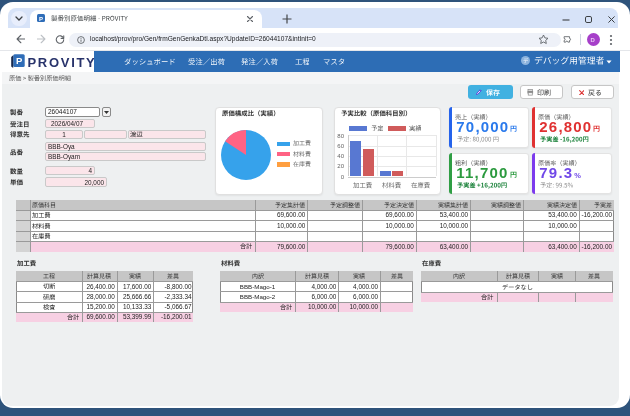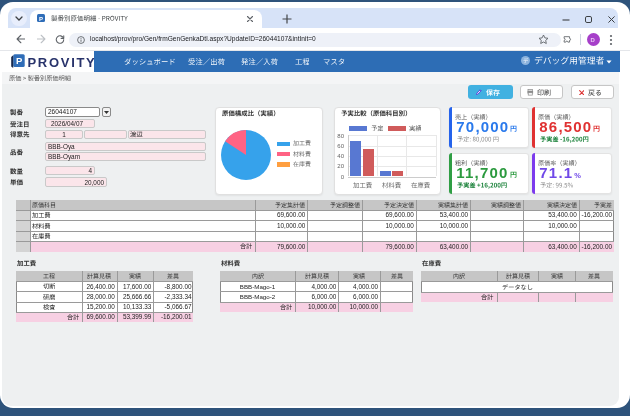--- a/index.html
+++ b/index.html
@@ -413,21 +413,21 @@
     <div style="position:absolute;left:538.30px;top:113.70px;line-height:0">
       <svg class="jt " width="36.60" height="7.20" viewBox="0 -5.37 36.60 7.20" style="fill:#555">
         <use href="#g3" transform="translate(0.00 0) scale(0.006100 -0.006100)"></use>
         <use href="#g4" transform="translate(6.10 0) scale(0.006100 -0.006100)"></use>
         <use href="#g89" transform="translate(12.20 0) scale(0.006100 -0.006100)"></use>
         <use href="#g85" transform="translate(18.30 0) scale(0.006100 -0.006100)"></use>
         <use href="#g86" transform="translate(24.40 0) scale(0.006100 -0.006100)"></use>
         <use href="#g90" transform="translate(30.50 0) scale(0.006100 -0.006100)"></use>
       </svg>
     </div>
-    <div style="position:absolute;left:539.3px;top:119.4px;font-family:Liberation Sans,sans-serif;font-size:15px;color:#e03131;font-weight:bold;white-space:nowrap;line-height:1;letter-spacing:1.2px;">86,500</div>
+    <div style="position:absolute;left:539.3px;top:119.4px;font-family:Liberation Sans,sans-serif;font-size:15px;color:#e03131;font-weight:bold;white-space:nowrap;line-height:1;letter-spacing:1.2px;">26,800</div>
     <div style="position:absolute;left:592.88px;top:124.70px;line-height:0">
       <svg class="jt " width="7.00" height="8.26" viewBox="0 -6.16 7.00 8.26" style="fill:#e03131">
         <use href="#g91" transform="translate(0.00 0) scale(0.007000 -0.007000)"></use>
       </svg>
     </div>
     <div style="position:absolute;left:539.80px;top:135.70px;line-height:0">
       <svg class="jt " width="48.81" height="7.32" viewBox="0 -5.46 48.81 7.32" style="fill:#188038">
         <use href="#g78" transform="translate(0.00 0) scale(0.006200 -0.006200)"></use>
         <use href="#g69" transform="translate(6.20 0) scale(0.006200 -0.006200)"></use>
         <use href="#g97" transform="translate(12.40 0) scale(0.006200 -0.006200)"></use>
@@ -480,21 +480,21 @@
       <svg class="jt " width="42.70" height="7.20" viewBox="0 -5.37 42.70 7.20" style="fill:#555">
         <use href="#g3" transform="translate(0.00 0) scale(0.006100 -0.006100)"></use>
         <use href="#g4" transform="translate(6.10 0) scale(0.006100 -0.006100)"></use>
         <use href="#g108" transform="translate(12.20 0) scale(0.006100 -0.006100)"></use>
         <use href="#g89" transform="translate(18.30 0) scale(0.006100 -0.006100)"></use>
         <use href="#g85" transform="translate(24.40 0) scale(0.006100 -0.006100)"></use>
         <use href="#g86" transform="translate(30.50 0) scale(0.006100 -0.006100)"></use>
         <use href="#g90" transform="translate(36.60 0) scale(0.006100 -0.006100)"></use>
       </svg>
     </div>
-    <div style="position:absolute;left:539.3px;top:165.4px;font-family:Liberation Sans,sans-serif;font-size:15px;color:#7048e8;font-weight:bold;white-space:nowrap;line-height:1;letter-spacing:1.2px;">71.1</div>
+    <div style="position:absolute;left:539.3px;top:165.4px;font-family:Liberation Sans,sans-serif;font-size:15px;color:#7048e8;font-weight:bold;white-space:nowrap;line-height:1;letter-spacing:1.2px;">79.3</div>
     <div style="position:absolute;left:574.2943359374999px;top:171.5px;font-family:Liberation Sans,sans-serif;font-size:7.5px;color:#7048e8;font-weight:bold;white-space:nowrap;line-height:1;">%</div>
     <div style="position:absolute;left:539.80px;top:181.70px;line-height:0">
       <svg class="jt " width="33.27" height="7.32" viewBox="0 -5.46 33.27 7.32" style="fill:#888">
         <use href="#g83" transform="translate(0.00 0) scale(0.006200 -0.006200)"></use>
         <use href="#g84" transform="translate(6.20 0) scale(0.006200 -0.006200)"></use>
         <use href="#g92" transform="translate(12.40 0) scale(0.006200 -0.006200)"></use>
         <use href="#g109" transform="translate(15.51 0) scale(0.006200 -0.006200)"></use>
         <use href="#g109" transform="translate(18.95 0) scale(0.006200 -0.006200)"></use>
         <use href="#g110" transform="translate(22.39 0) scale(0.006200 -0.006200)"></use>
         <use href="#g111" transform="translate(24.12 0) scale(0.006200 -0.006200)"></use>

